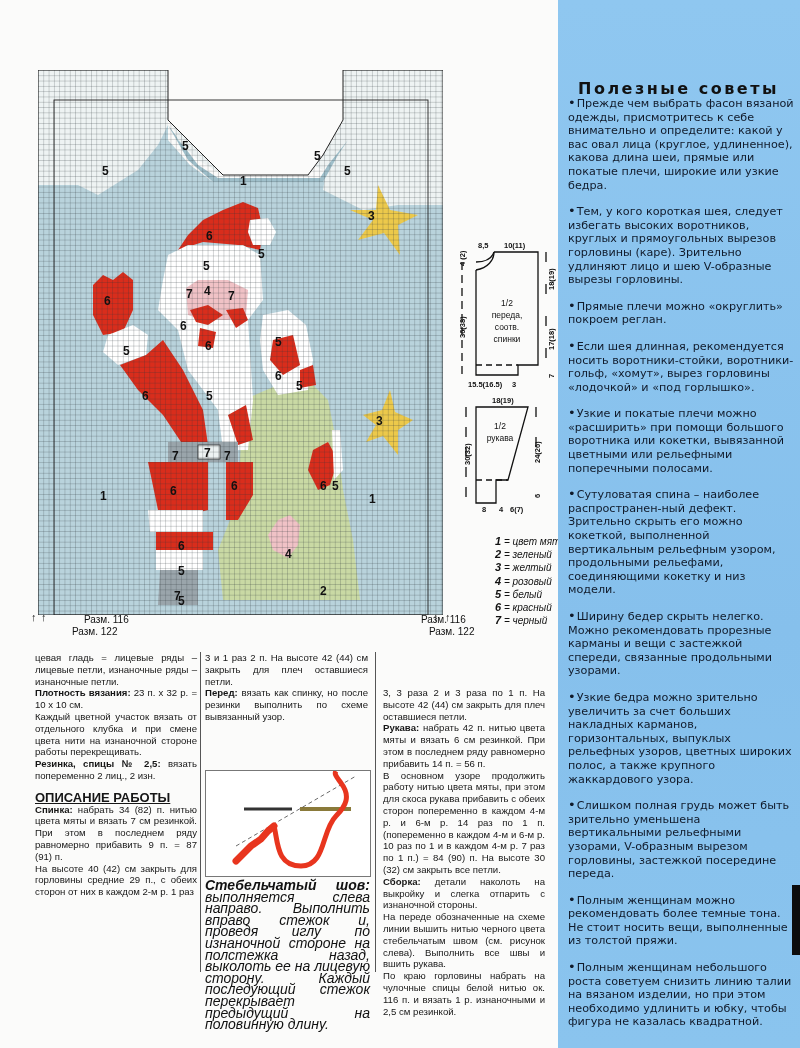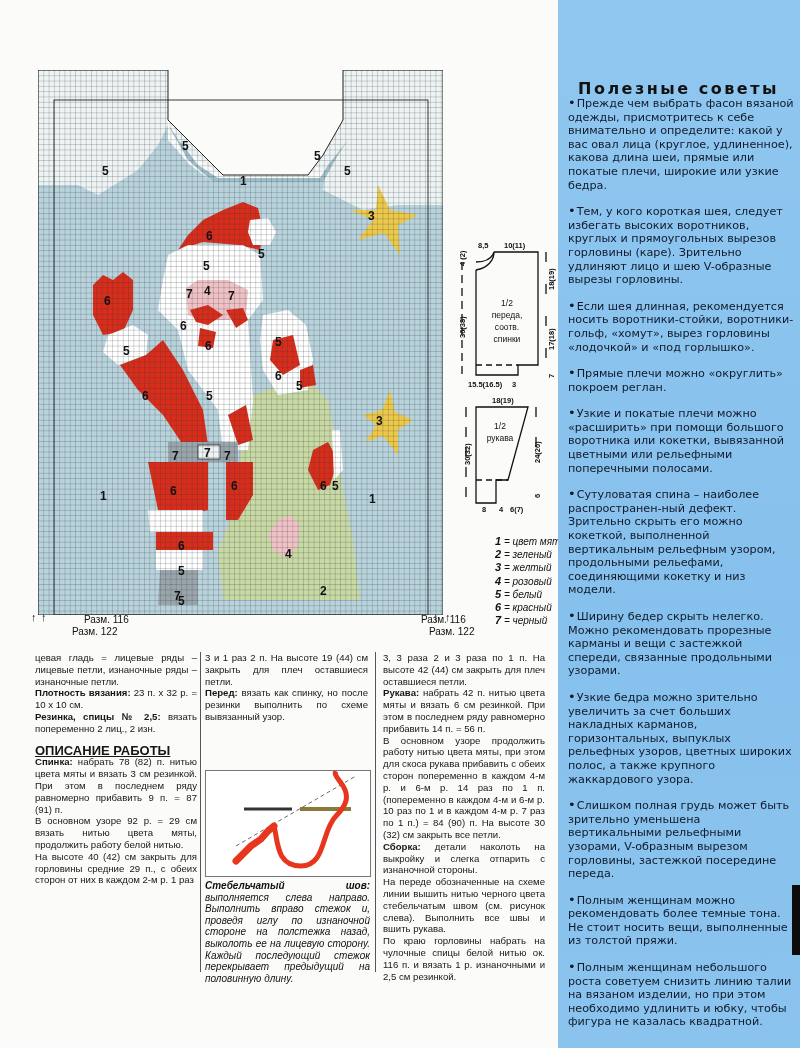--- a/index.html
+++ b/index.html
@@ -25,24 +25,24 @@
   .schem{position:absolute;}
   .legend{position:absolute;left:461px;top:535px;font-style:italic;font-size:10px;line-height:12.2px;margin-left:34px;}
   .legend b{font-style:italic;font-size:11px;}
 
   
   .col{position:absolute;top:652px;font-size:9.6px;line-height:11.8px;text-align:justify;color:#161616;}
   .col p{margin:0;}
   .col b{font-weight:bold;}
   .col1{left:35px;width:162px;}
   .col2{left:205px;width:163px;}
-  .col3{left:383px;width:162px;}
+  .col3{left:383px;width:162px;margin-top:35px;}
   .vrule{position:absolute;width:1px;background:#555;}
   .section-head{font-weight:bold;font-size:13px;margin-top:10px !important;text-decoration:underline;}
-  .caption{position:absolute;left:205px;top:880px;width:165px;font-size:10px;line-height:11.6px;font-style:italic;text-align:justify;}
+  .caption{position:absolute;left:205px;top:880px;width:165px;font-size:14px;line-height:11.6px;font-style:italic;text-align:justify;}
   .caption b{font-style:italic;font-weight:bold;}
   .stitch-box{position:absolute;left:205px;top:770px;width:164px;height:105px;border:1px solid #777;background:#fff;}
 </style>
 </head>
 <body>
 
 <div class="page">
 
   <div class="chart-title">Схема для вывязанного узора</div>
 
@@ -223,30 +223,30 @@
     <div><b>3</b> <span>= желтый</span></div>
     <div><b>4</b> <span>= розовый</span></div>
     <div><b>5</b> <span>= белый</span></div>
     <div><b>6</b> <span>= красный</span></div>
     <div><b>7</b> <span>= черный</span></div>
   </div>
 
   <div class="col col1">
     <p>цевая гладь = лицевые ряды – лицевые петли, изнаночные ряды – изнаночные петли.</p>
     <p><b>Плотность вязания:</b><span> 23 п. х 32 р. = 10 х 10 см.</span></p>
+    <p>Каждый цветной участок вязать от отдельного клубка и при смене цвета нити на изнаночной стороне работы перекрещивать.</p>
     <p><b>Резинка, спицы № 2,5:</b><span> вязать попеременно 2 лиц., 2 изн.</span></p>
     <p class="section-head">ОПИСАНИЕ РАБОТЫ</p>
-    <p><b>Спинка:</b><span> набрать 78 (82) п. нитью цвета мяты и вязать 3 см резинкой. При этом в последнем ряду равномерно прибавить 9 п. = 87 (91) п.</span></p>
-    <p>В основном узоре 92 р. = 29 см вязать нитью цвета мяты, продолжить работу белой нитью.</p>
+    <p><b>Спинка:</b><span> набрать 34 (82) п. нитью цвета мяты и вязать 7 см резинкой. При этом в последнем ряду равномерно прибавить 9 п. = 87 (91) п.</span></p>
     <p>На высоте 40 (42) см закрыть для горловины средние 29 п., с обеих сторон от них в каждом 2-м р. 1 раз</p>
   </div>
   <div class="vrule" style="left:200px;top:652px;height:320px;"></div>
 
   <div class="col col2">
-    <p>3 и 1 раз 2 п. На высоте 19 (44) см закрыть для плеч оставшиеся петли.</p>
+    <p>3 и 1 раз 2 п. На высоте 42 (44) см закрыть для плеч оставшиеся петли.</p>
     <p><b>Перед:</b><span> вязать как спинку, но после резинки выполнить по схеме вывязанный узор.</span></p>
   </div>
   <div class="vrule" style="left:375px;top:652px;height:320px;"></div>
 
   <div class="stitch-box">
     <svg width="164" height="105" viewBox="0 0 164 105">
       <line x1="38" y1="38" x2="86" y2="38" stroke="#333" stroke-width="3"></line>
       <line x1="94" y1="38" x2="145" y2="38" stroke="#8a7a3a" stroke-width="4"></line>
       <line x1="30" y1="75" x2="150" y2="5" stroke="#444" stroke-width="0.8" stroke-dasharray="4 3"></line>
       <path d="M30 90 L45 75 L55 68 L62 60 L68 55" stroke="#e8351e" stroke-width="7" fill="none" stroke-linecap="round"></path>
@@ -264,22 +264,22 @@
     <p><b>Сборка:</b><span> детали наколоть на выкройку и слегка отпарить с изнаночной стороны.</span></p>
     <p>На переде обозначенные на схеме линии вышить нитью черного цвета стебельчатым швом (см. рисунок слева). Выполнить все швы и вшить рукава.</p>
     <p>По краю горловины набрать на чулочные спицы белой нитью ок. 116 п. и вязать 1 р. изнаночными и 2,5 см резинкой.</p>
   </div>
 
   <div class="sidebar"></div>
   <div class="sidebar-title">Полезные советы</div>
   <div class="tips">
     <p class="tip">Прежде чем выбрать фасон вязаной одежды, присмотритесь к себе внимательно и определите: какой у вас овал лица (круглое, удлиненное), какова длина шеи, прямые или покатые плечи, широкие или узкие бедра.</p>
     <p class="tip">Тем, у кого короткая шея, следует избегать высоких воротников, круглых и прямоугольных вырезов горловины (каре). Зрительно удлиняют лицо и шею V-образные вырезы горловины.</p>
+    <p class="tip">Прямые плечи можно «округлить» покроем реглан.</p>
     <p class="tip">Если шея длинная, рекомендуется носить воротники-стойки, воротники-гольф, «хомут», вырез горловины «лодочкой» и «под горлышко».</p>
-    <p class="tip">Прямые плечи можно «округлить» покроем реглан.</p>
     <p class="tip">Узкие и покатые плечи можно «расширить» при помощи большого воротника или кокетки, вывязанной цветными или рельефными поперечными полосами.</p>
     <p class="tip">Сутуловатая спина – наиболее распространен-ный дефект. Зрительно скрыть его можно кокеткой, выполненной вертикальным рельефным узором, продольными рельефами, соединяющими кокетку и низ модели.</p>
     <p class="tip">Ширину бедер скрыть нелегко. Можно рекомендовать прорезные карманы и вещи с застежкой спереди, связанные продольными узорами.</p>
     <p class="tip">Узкие бедра можно зрительно увеличить за счет больших накладных карманов, горизонтальных, выпуклых рельефных узоров, цветных широких полос, а также крупного жаккардового узора.</p>
     <p class="tip">Слишком полная грудь может быть зрительно уменьшена вертикальными рельефными узорами, V-образным вырезом горловины, застежкой посередине переда.</p>
     <p class="tip">Полным женщинам можно рекомендовать более темные тона. Не стоит носить вещи, выполненные из толстой пряжи.</p>
     <p class="tip">Полным женщинам небольшого роста советуем снизить линию талии на вязаном изделии, но при этом необходимо удлинить и юбку, чтобы фигура не казалась квадратной.</p>
   </div>
   <div class="edge-dark"></div>
 </div>

